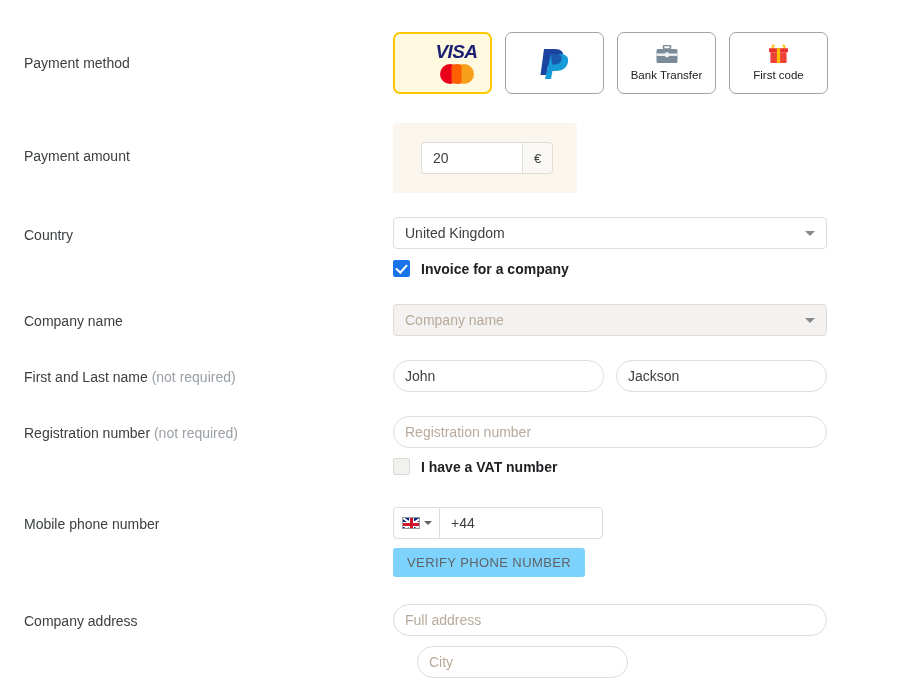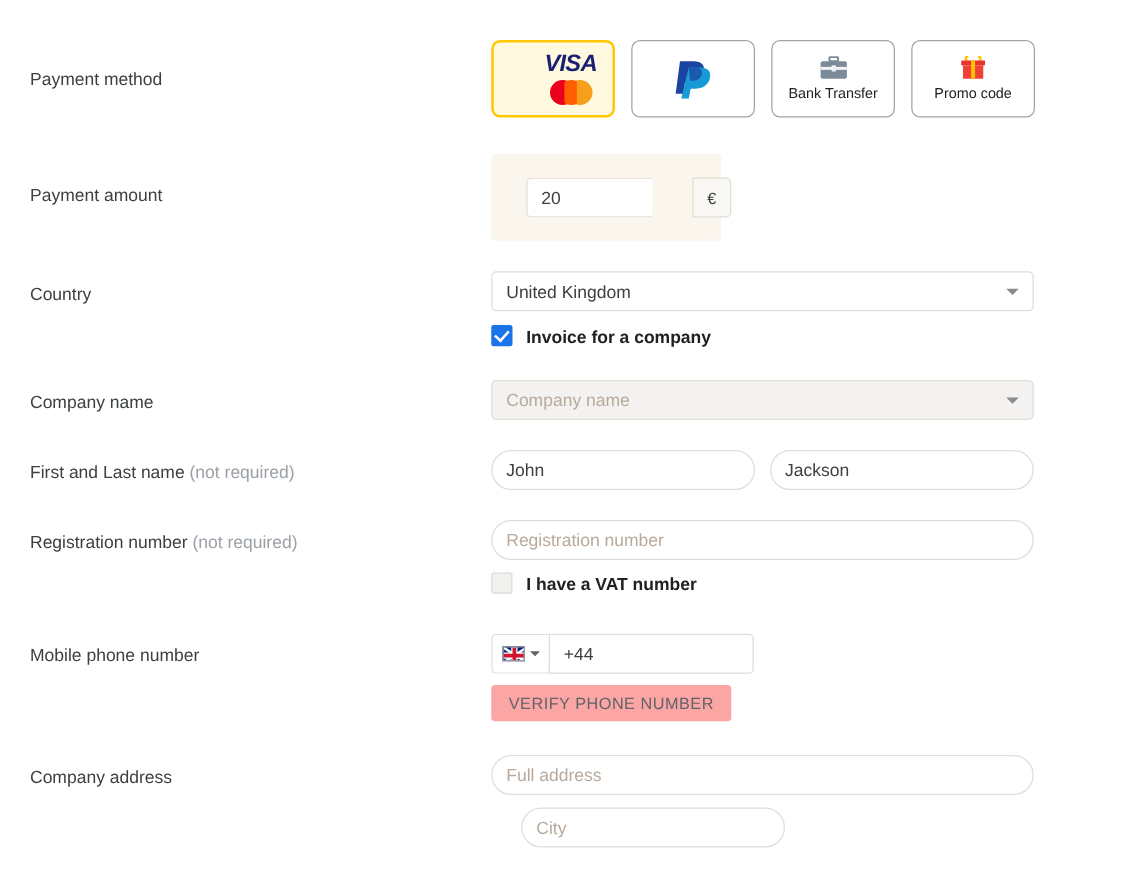--- a/index.html
+++ b/index.html
@@ -123,21 +123,21 @@
   
   .amount-wrap {
     background: #faf5ed;
     border-radius: 4px;
     width: 184px;
     height: 70px;
     display: flex;
     align-items: center;
     padding-left: 28px;
   }
-  .amount-group { display: flex; gap: 32px; }
+  .amount-group { display: flex; }
   .amount-input {
     width: 101px;
     border-radius: 4px 0 0 4px;
     border-right: none;
   }
   .currency-box {
     width: 31px;
     height: 32px;
     border: 1px solid #e0ddd6;
     border-radius: 0 4px 4px 0;
@@ -286,21 +286,21 @@
     border-top: 4px solid #5f6368;
   }
   .phone-input {
     width: 164px;
     border-radius: 0 4px 4px 0;
   }
   .verify-btn {
     margin-top: 9px;
     height: 29px;
     padding: 0 14px;
-    background: #fca5a5;
+    background: #7dd3fc;
     border: none;
     border-radius: 3px;
     font-family: "Liberation Sans", sans-serif;
     font-size: 13px;
     font-weight: 400;
     color: #5f6368;
     letter-spacing: 0.4px;
     cursor: pointer;
     display: inline-flex;
     align-items: center;
@@ -347,21 +347,21 @@
 
       <div class="pm-card">
         <span>
           <svg width="21" height="20" viewBox="0 0 21 20">
             <path d="M6 1.5 C4.4 1.2 3.6 3.2 5.3 4.2 M15 1.5 C16.6 1.2 17.4 3.2 15.7 4.2" fill="none" stroke="#ffc107" stroke-width="1.7" stroke-linecap="round"></path>
             <rect x="1" y="4.3" width="19" height="4" rx="0.6" fill="#e8332a"></rect>
             <rect x="2.4" y="8.3" width="16.2" height="10.6" rx="0.6" fill="#ef4136"></rect>
             <rect x="8.9" y="4.3" width="3.2" height="14.6" fill="#ffc107"></rect>
           </svg>
         </span>
-        <span class="pm-label">Promo code</span>
+        <span class="pm-label">First code</span>
       </div>
 
     </div>
   </div>
 </div>
 
 <div class="form-row" style="top:123px;">
   <div class="row-label" style="top:25px;">Payment amount</div>
   <div class="row-field">
     <div class="amount-wrap">

